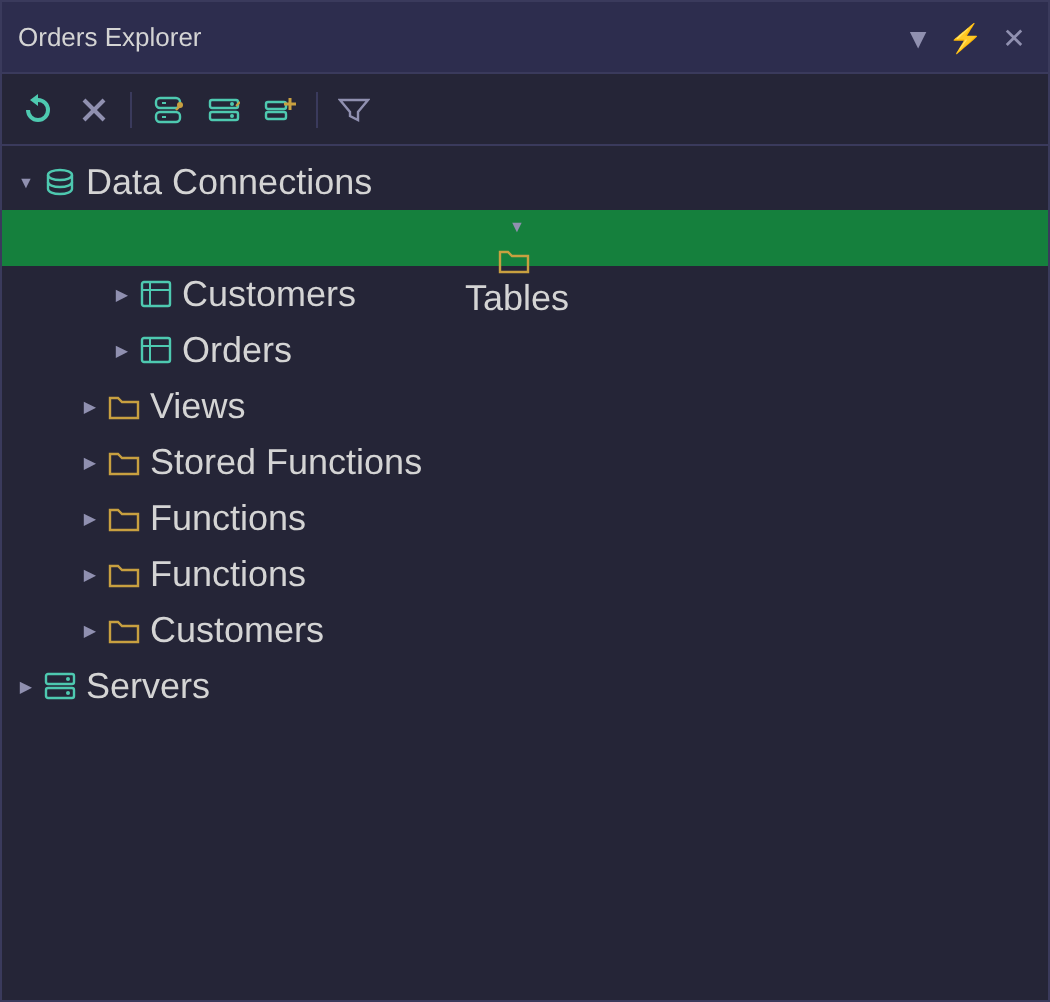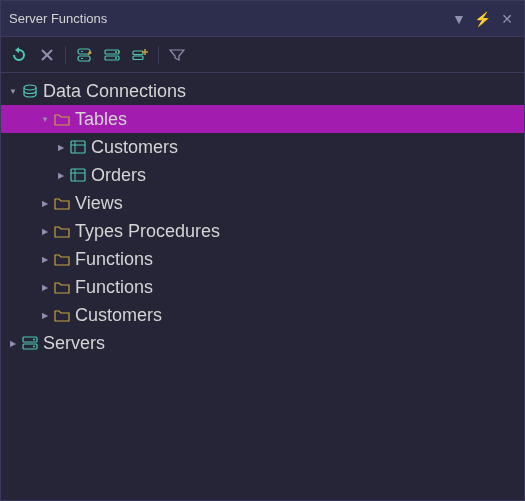--- a/index.html
+++ b/index.html
@@ -100,21 +100,22 @@
     .tree-item {
       display: flex;
       align-items: center;
       height: 28px;
       cursor: pointer;
       padding-right: 8px;
       white-space: nowrap;
     }
 
     .tree-item.selected {
-      background: #a21caf;
+      background: #15803d;
+      flex-direction: column;
     }
 
     .tree-item .indent {
       flex-shrink: 0;
     }
 
     .toggle-arrow {
       width: 16px;
       height: 16px;
       display: flex;
@@ -149,21 +150,21 @@
     .tree-container::-webkit-scrollbar-track { background: #252537; }
     .tree-container::-webkit-scrollbar-thumb { background: #3a3a5c; }
   </style>
 </head>
 <body>
 
 <div class="window">
 
   <div class="title-bar">
     <div class="title-bar-left">
-      <span class="title-text">Server Functions</span>
+      <span class="title-text">Orders Explorer</span>
     </div>
     <div class="title-bar-controls">
       <span class="title-btn">▼</span>
       <span class="title-btn">⚡</span>
       <span class="title-btn">✕</span>
     </div>
   </div>
 
   <div class="toolbar">
     <div class="toolbar-btn" title="Refresh">
@@ -283,21 +284,21 @@
     </div>
 
     <div class="tree-item">
       <span class="indent" style="width:36px"></span>
       <span class="toggle-arrow arrow-right"></span>
       <span class="item-icon">
         <svg width="16" height="16" viewBox="0 0 16 16" fill="none">
           <path d="M1 4h4l2 2h8v8H1V4z" stroke="#c8a040" stroke-width="1.2" fill="none"></path>
         </svg>
       </span>
-      <span class="item-label">Types Procedures</span>
+      <span class="item-label">Stored Functions</span>
     </div>
 
     <div class="tree-item">
       <span class="indent" style="width:36px"></span>
       <span class="toggle-arrow arrow-right"></span>
       <span class="item-icon">
         <svg width="16" height="16" viewBox="0 0 16 16" fill="none">
           <path d="M1 4h4l2 2h8v8H1V4z" stroke="#c8a040" stroke-width="1.2" fill="none"></path>
         </svg>
       </span>

